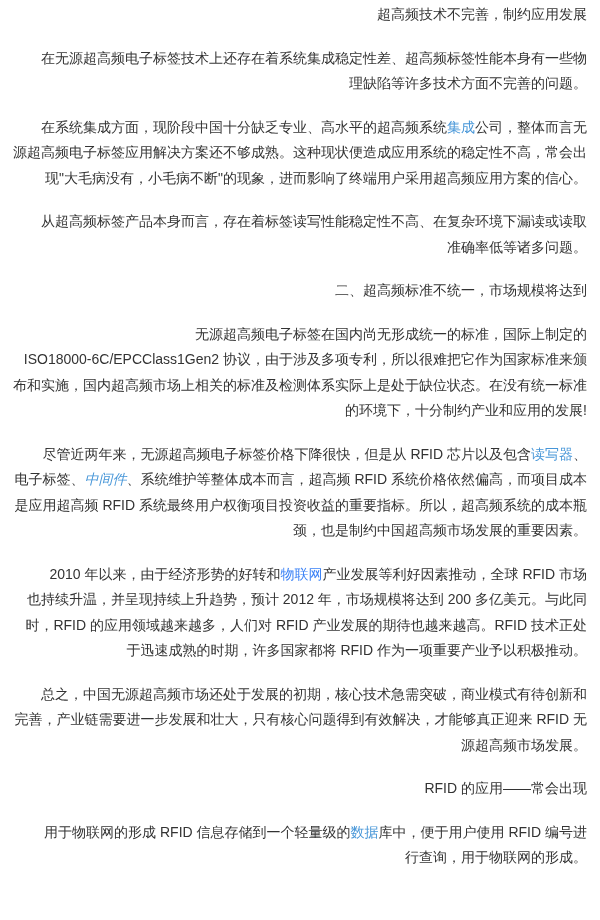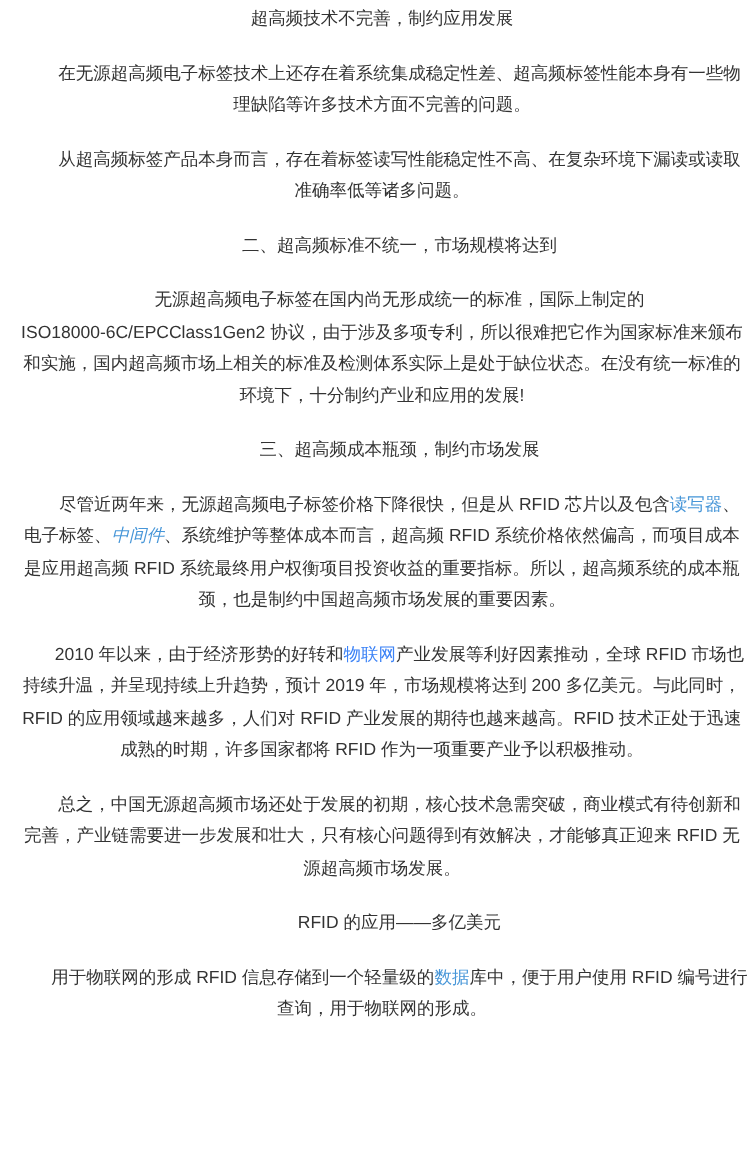--- a/index.html
+++ b/index.html
@@ -6,45 +6,45 @@
     margin: 0;
     padding: 0;
     background: #ffffff;
   }
   body {
     width: 600px;
     height: 920px;
     overflow: hidden;
   }
   .doc {
-    padding: 2px 2px 0 13px;
+    padding: 2px 13px 0 13px;
     color: #333333;
     font-size: 14px;
     line-height: 25.5px;
     font-family: "Liberation Sans", "Liberation Serif", sans-serif;
-    text-align: center;
+    text-align: right;
   }
   .block {
     margin: 18px 0;
   }
   .block.title { margin-top: 0; text-indent: 0; }
   .block.p, .block.h { text-indent: 2em; }
   a.link {
     text-decoration: none;
     cursor: pointer;
   }
 </style>
 </head>
 <body>
 
 <div class="doc" style="background: rgb(255, 255, 255); color: rgb(51, 51, 51);">
     <div class="block title"><span>超高频技术不完善，制约应用发展</span></div>
     <div class="block p"><span>在无源超高频电子标签技术上还存在着系统集成稳定性差、超高频标签性能本身有一些物理缺陷等许多技术方面不完善的问题。</span></div>
+    <div class="block p"><span>在系统集成方面，现阶段中国十分缺乏专业、高水平的超高频系统</span><a class="link" style="color: rgb(71, 150, 216);">集成</a><span>公司，整体而言无源超高频电子标签应用解决方案还不够成熟。这种现状便造成应用系统的稳定性不高，常会出现"大毛病没有，小毛病不断"的现象，进而影响了终端用户采用超高频应用方案的信心。</span></div>
     <div class="block p"><span>从超高频标签产品本身而言，存在着标签读写性能稳定性不高、在复杂环境下漏读或读取准确率低等诸多问题。</span></div>
     <div class="block h"><span>二、超高频标准不统一，市场规模将达到</span></div>
     <div class="block p"><span>无源超高频电子标签在国内尚无形成统一的标准，国际上制定的</span><br><span>ISO18000-6C/EPCClass1Gen2 协议，由于涉及多项专利，所以很难把它作为国家标准来颁布和实施，国内超高频市场上相关的标准及检测体系实际上是处于缺位状态。在没有统一标准的环境下，十分制约产业和应用的发展!</span></div>
-    <div class="block h"><span>三、超高频成本瓶颈，制约市场发展</span></div>
     <div class="block p"><span>尽管近两年来，无源超高频电子标签价格下降很快，但是从 RFID 芯片以及包含</span><a class="link" style="color: rgb(71, 150, 216);">读写器</a><span>、电子标签、</span><a class="link" style="color: rgb(71, 150, 216); font-style: italic;">中间件</a><span>、系统维护等整体成本而言，超高频 RFID 系统价格依然偏高，而项目成本是应用超高频 RFID 系统最终用户权衡项目投资收益的重要指标。所以，超高频系统的成本瓶颈，也是制约中国超高频市场发展的重要因素。</span></div>
-    <div class="block p"><span>2010 年以来，由于经济形势的好转和</span><a class="link" style="color: #3b82f6;">物联网</a><span>产业发展等利好因素推动，全球 RFID 市场也持续升温，并呈现持续上升趋势，预计 2019 年，市场规模将达到 200 多亿美元。与此同时，RFID 的应用领域越来越多，人们对 RFID 产业发展的期待也越来越高。RFID 技术正处于迅速成熟的时期，许多国家都将 RFID 作为一项重要产业予以积极推动。</span></div>
+    <div class="block p"><span>2010 年以来，由于经济形势的好转和</span><a class="link" style="color: #3b82f6;">物联网</a><span>产业发展等利好因素推动，全球 RFID 市场也持续升温，并呈现持续上升趋势，预计 2012 年，市场规模将达到 200 多亿美元。与此同时，RFID 的应用领域越来越多，人们对 RFID 产业发展的期待也越来越高。RFID 技术正处于迅速成熟的时期，许多国家都将 RFID 作为一项重要产业予以积极推动。</span></div>
     <div class="block p"><span>总之，中国无源超高频市场还处于发展的初期，核心技术急需突破，商业模式有待创新和完善，产业链需要进一步发展和壮大，只有核心问题得到有效解决，才能够真正迎来 RFID 无源超高频市场发展。</span></div>
-    <div class="block h"><span>RFID 的应用——多亿美元</span></div>
+    <div class="block h"><span>RFID 的应用——常会出现</span></div>
     <div class="block p"><span>用于物联网的形成 RFID 信息存储到一个轻量级的</span><a class="link" style="color: rgb(71, 150, 216); margin-top: 28px;">数据</a><span>库中，便于用户使用 RFID 编号进行查询，用于物联网的形成。</span></div>
   </div>
 
 </body></html>

